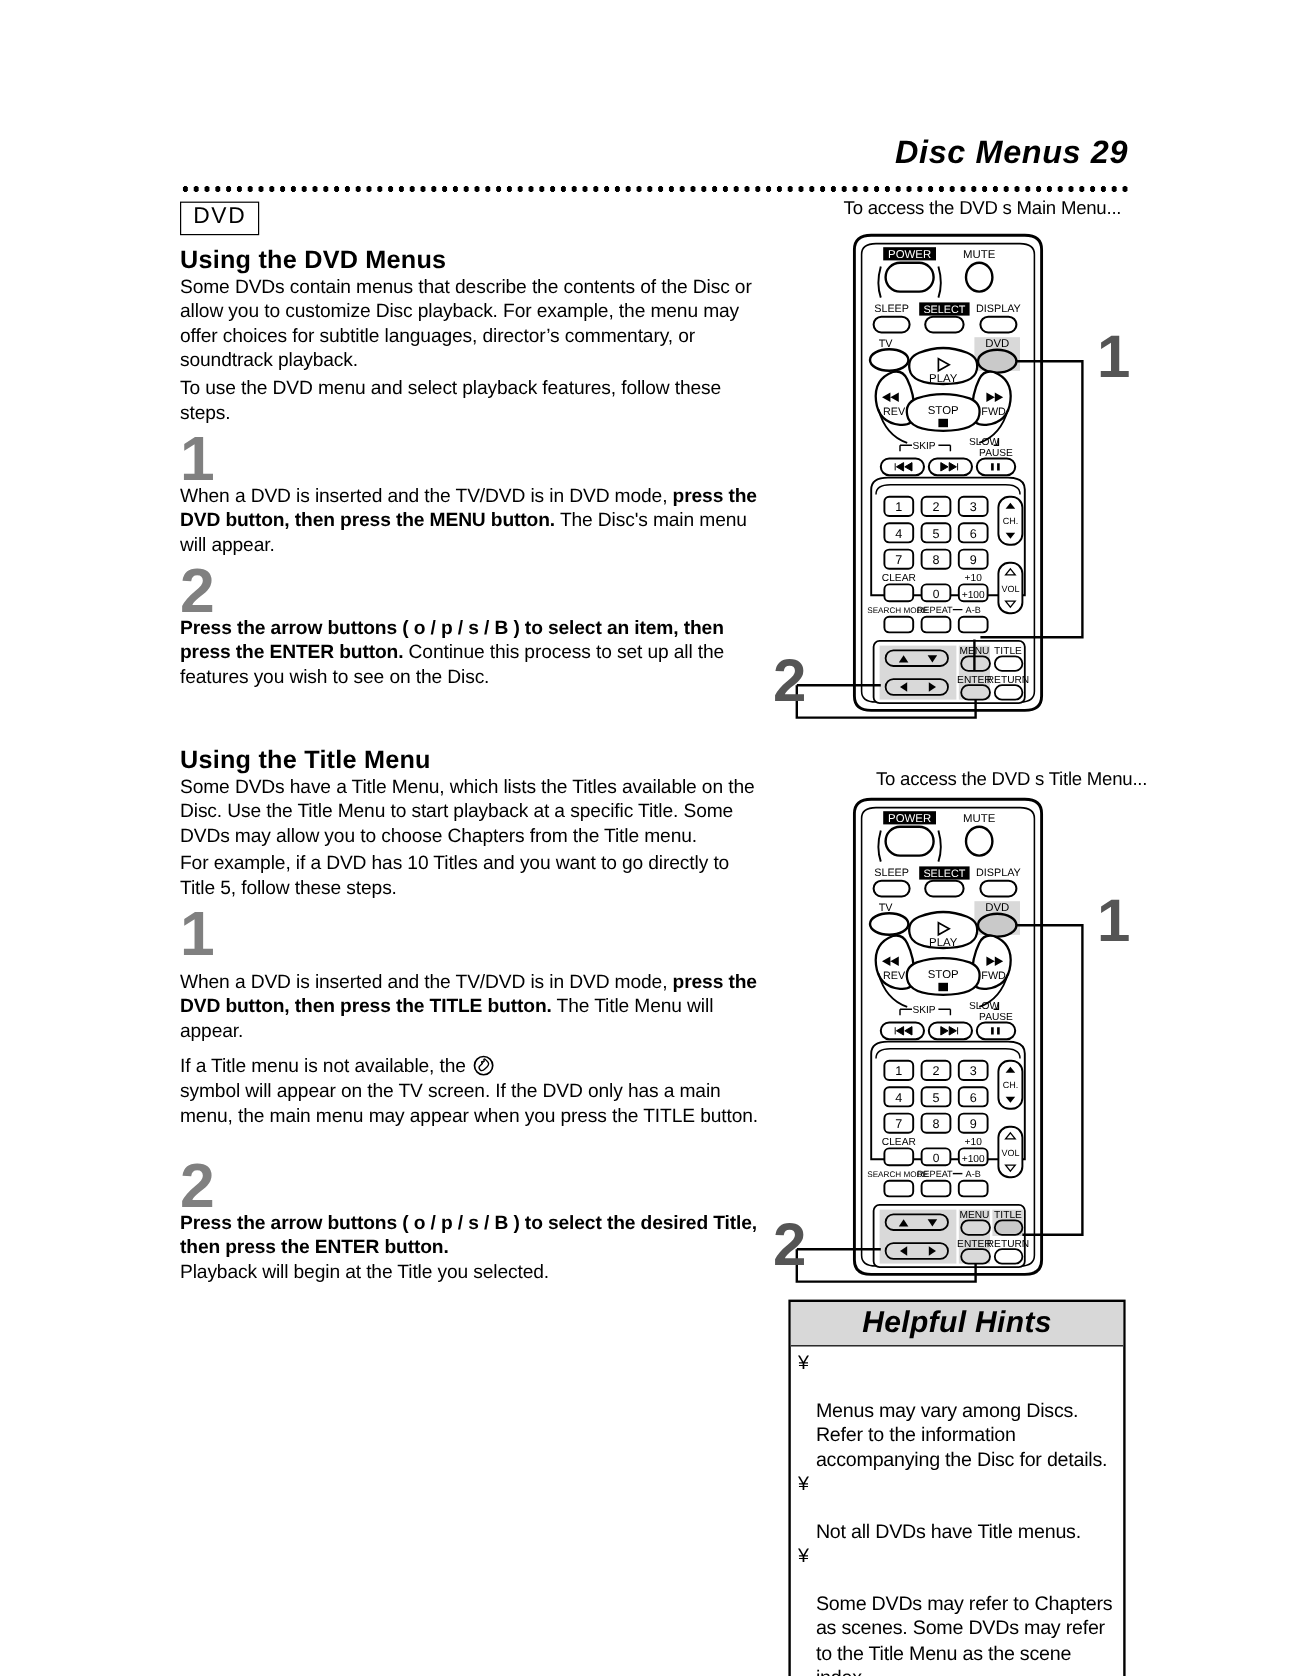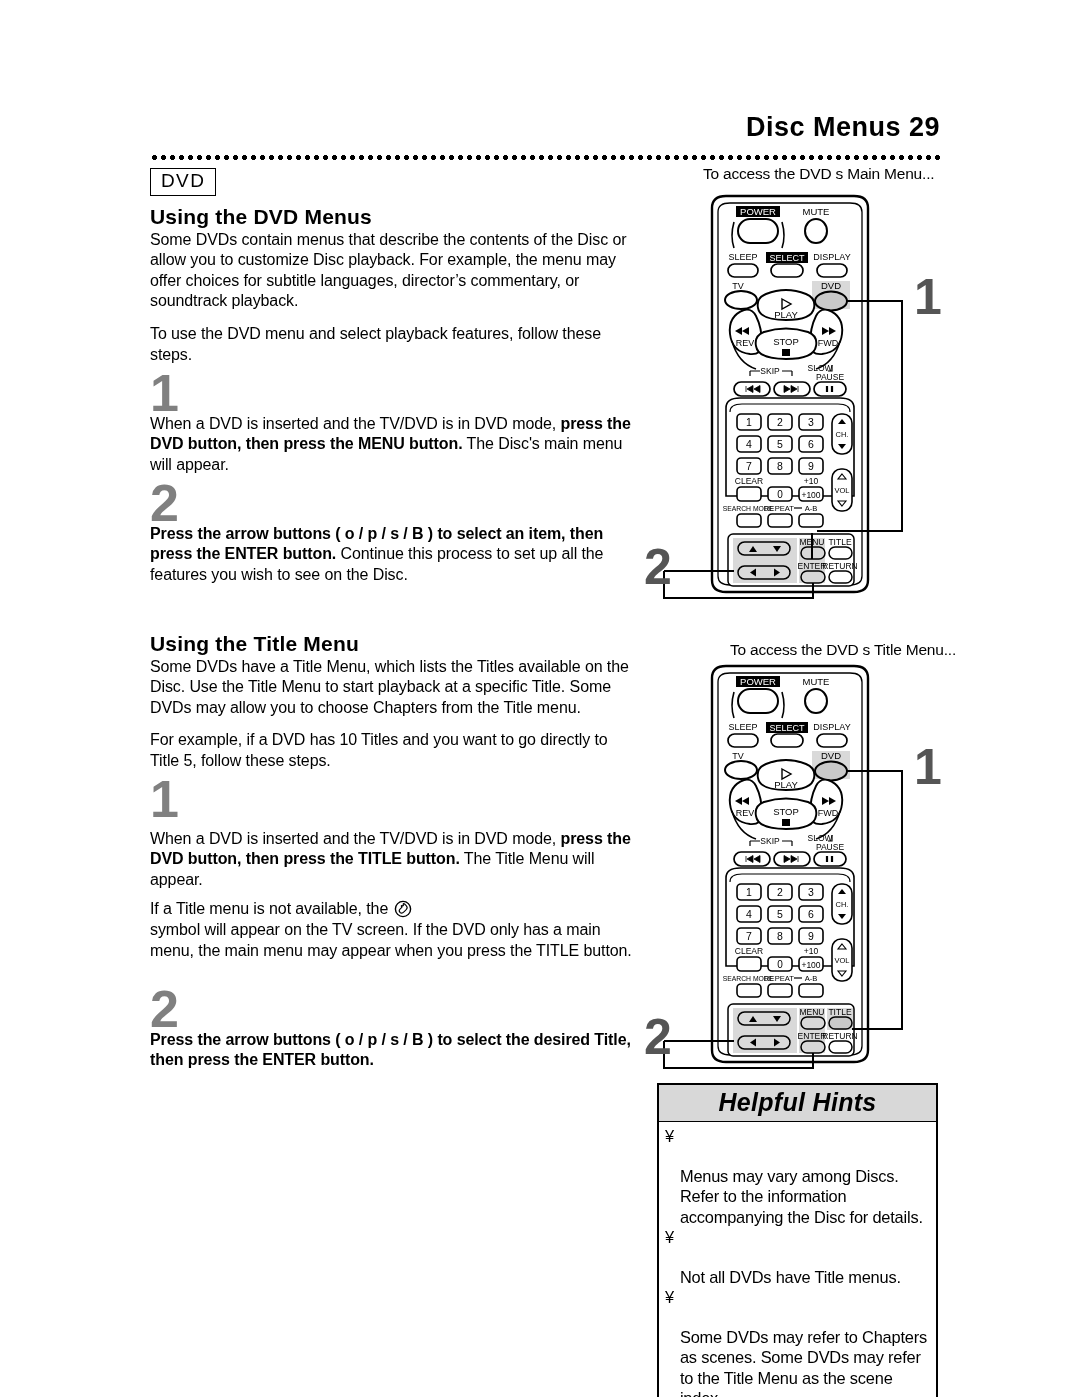--- a/index.html
+++ b/index.html
@@ -6,21 +6,21 @@
   body{
     width:1080px;height:1397px;background:#ffffff;
     font-family:"Liberation Sans", sans-serif;
     color:#000;position:relative;overflow:hidden;
   }
   .page{position:absolute;inset:0;}
 
   
   .hdr-title{
     position:absolute;left:0;top:112px;width:940px;
-    text-align:right;font-weight:bold;
+    text-align:right;font-style:italic;font-weight:bold;
     font-size:27px;letter-spacing:.5px;
   }
   .dotrule{
     position:absolute;left:150px;top:155px;width:790px;height:5px;
     background-image:radial-gradient(circle, #000 44%, transparent 46%);
     background-size:9px 5px;background-repeat:repeat-x;
   }
 
   
   .col-left{position:absolute;left:150px;top:168px;width:482px;}
@@ -28,21 +28,21 @@
     display:inline-block;border:1.6px solid #000;
     padding:1px 10px 3px 10px;font-size:19px;letter-spacing:1.4px;
     line-height:1.15;margin-bottom:9px;
   }
   h2.sec{
     font-size:21px;font-weight:bold;margin:0 0 1px 0;letter-spacing:.2px;
   }
   p.body{
     font-size:16px;line-height:1.285;margin:0;letter-spacing:-.1px;
   }
-  p.body.tight{margin-top:12px;}
+  p.body.tight{margin-top:2px;}
   .stepnum{
     font-size:52px;font-weight:bold;color:#808080;
     line-height:.78;letter-spacing:-1px;
   }
   .step-blk{margin-top:8px;}
   .step-blk p{margin:0;}
   b{font-weight:bold;}
   .gap-sm{height:9px;}
   .gap-md{height:20px;}
   .gap-lg{height:46px;}
@@ -120,20 +120,21 @@
       <p class="body"><span>If a Title menu is not available, the </span><span class="handsym"><svg width="18" height="18" viewBox="0 0 18 18">
               <circle cx="9" cy="9" r="7.6" fill="none" stroke="#000" stroke-width="1.4"></circle>
               <path d="M6.2 12.6 C5.1 11.5 5.0 10.2 5.8 9.4 L8.0 7.2 C8.0 7.2 6.9 6.2 7.4 5.7 C7.9 5.2 8.7 6.0 8.7 6.0 L9.6 5.1 C9.6 5.1 8.8 4.2 9.3 3.7 C9.8 3.2 10.6 4.0 10.6 4.0 L12.2 5.6 C13.4 6.8 13.3 8.5 12.2 9.7 L10.5 11.4 C9.3 12.6 7.4 13.8 6.2 12.6 Z" fill="#fff" stroke="#000" stroke-width="1.1" stroke-linejoin="round"></path>
             </svg></span><br><span>symbol will appear on the TV screen. If the DVD only has a main menu, the main menu may appear when you press the TITLE button.</span></p>
     </div>
 
     <div class="step-blk">
       <div class="gap-md"></div>
       <div class="stepnum">2</div>
       <p class="body"><b>Press the arrow buttons ( o / p / s / B ) to select the desired Title, then press the ENTER button.</b></p>
+      <p class="body">Playback will begin at the Title you selected.</p>
     </div>
   </div>
 
   <div class="cap cap1">To access the DVD s Main Menu...</div>
   <div class="cap cap2">To access the DVD s Title Menu...</div>
 
   <div class="remote-wrap rw1">
     <svg width="330" height="420" viewBox="0 0 330 420">
       <g>
         <path d="M72 22 q0 -12 14 -12 h128 q14 0 14 12 v372 q0 12 -14 12 h-128 q-14 0 -14 -12 Z" fill="#fff" stroke="#000" stroke-width="2.4"></path>

